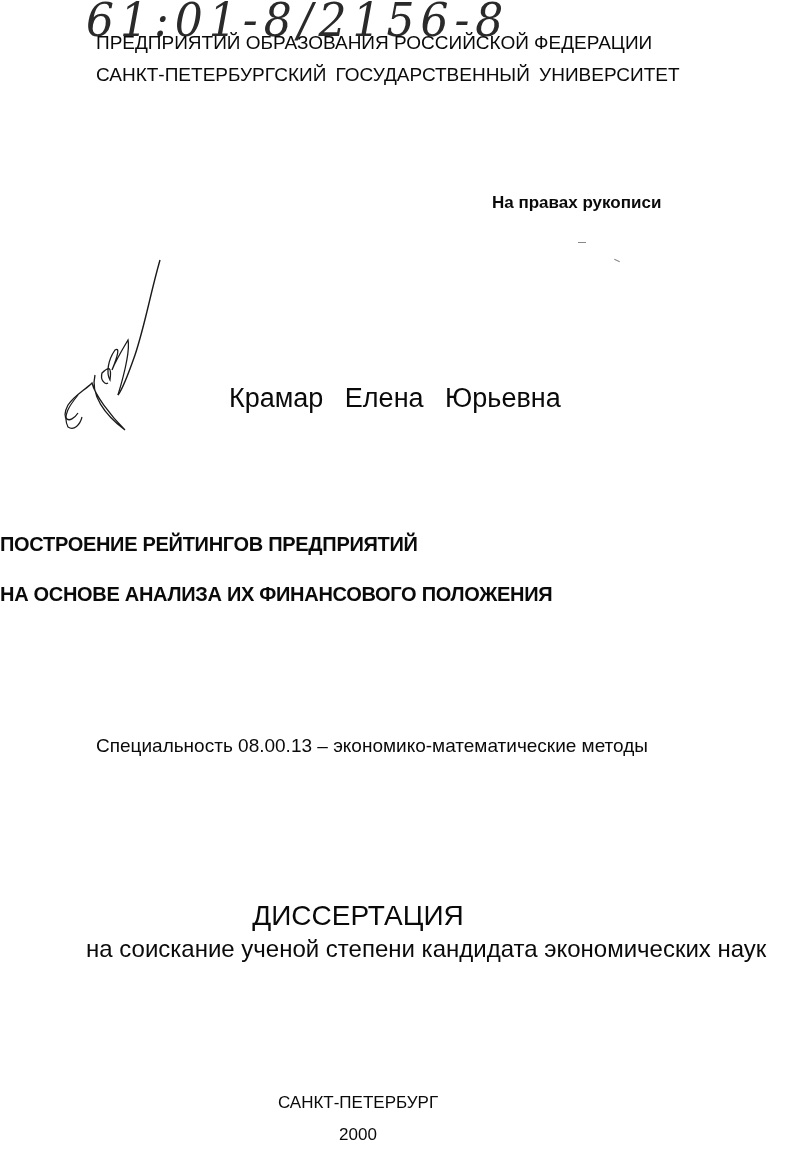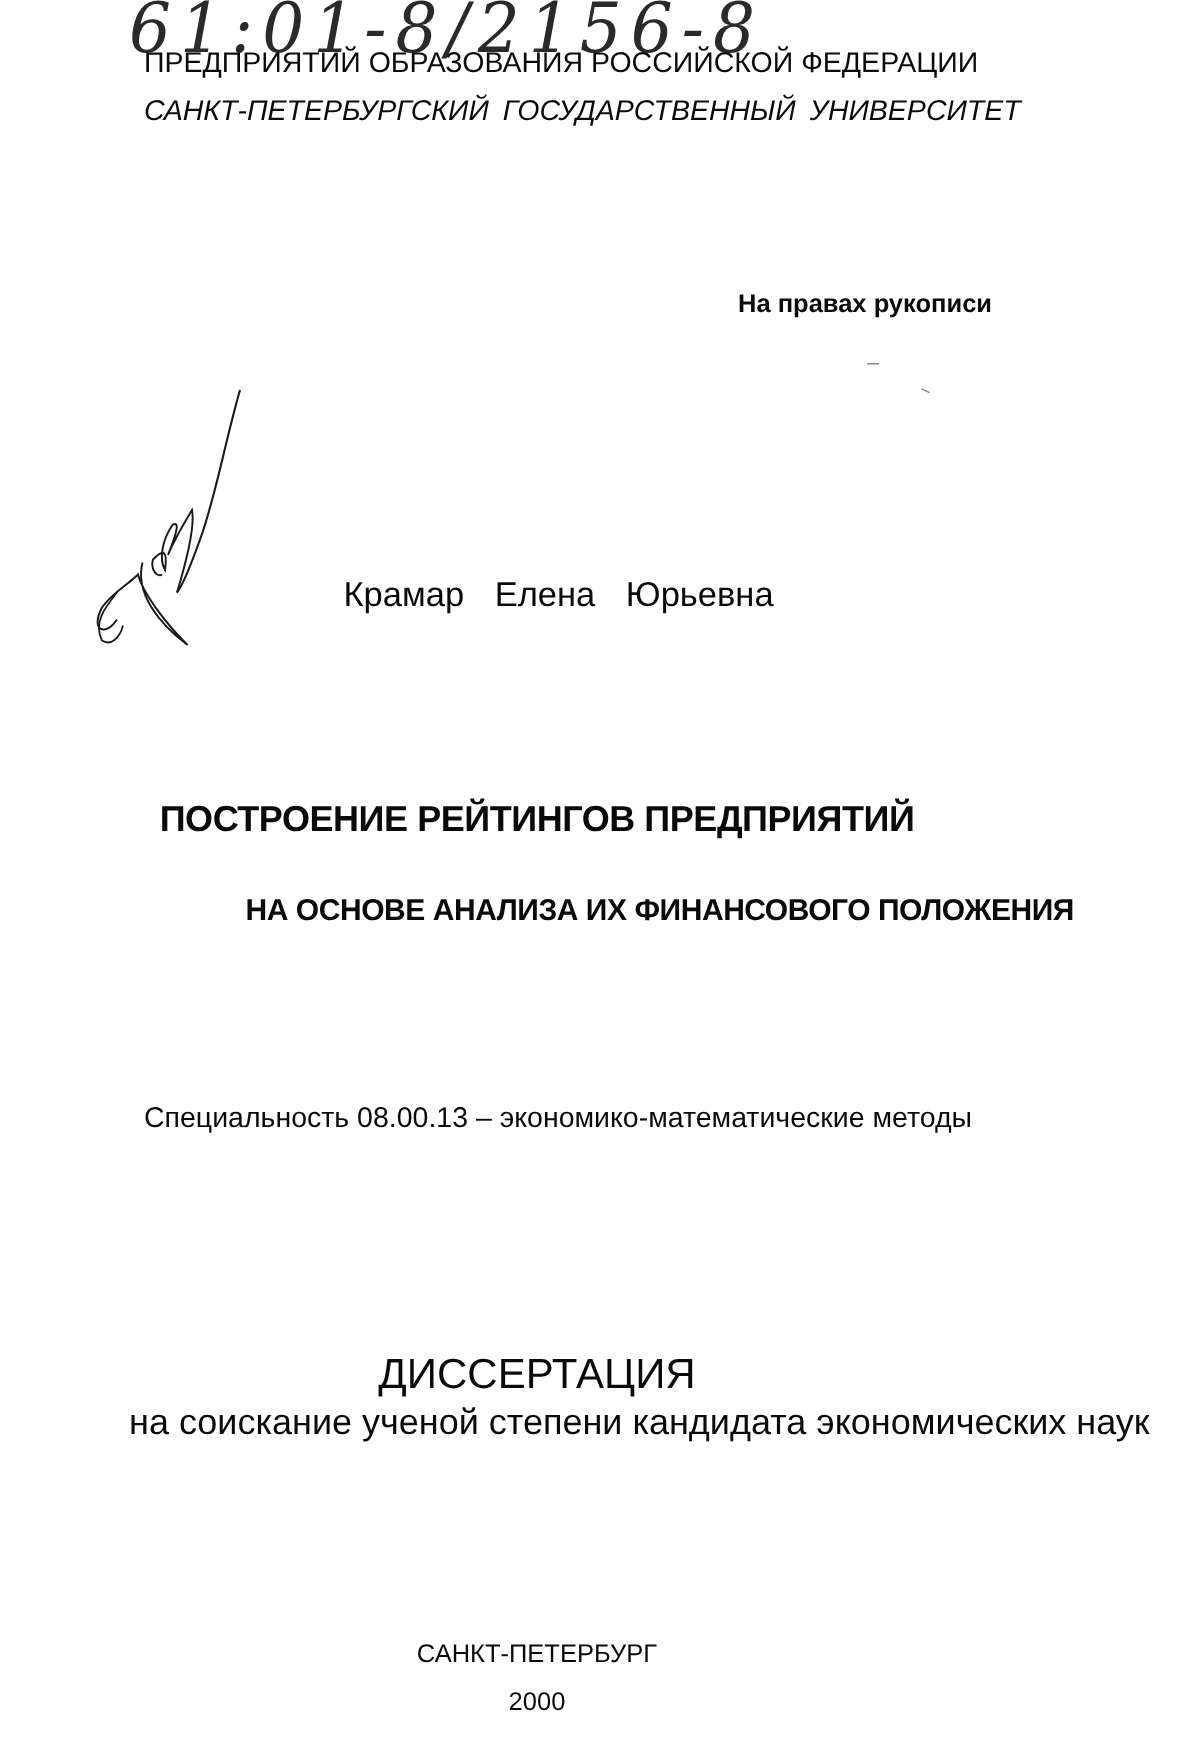--- a/index.html
+++ b/index.html
@@ -3,25 +3,25 @@
   <meta charset="utf-8">
   <style>
     html, body { margin: 0; padding: 0; background: #ffffff; }
     body { width: 796px; height: 1162px; position: relative; overflow: hidden;
            font-family: "Liberation Sans", sans-serif; color: #0a0a0a; }
     .abs { position: absolute; white-space: nowrap; }
     .handnum { left: 86px; top: -6px; font-family: "DejaVu Serif", serif; font-style: italic;
                font-size: 44px; letter-spacing: 6px; color: #2a2a2a; font-weight: normal;
                transform: scaleY(1.05); }
     .ministry { left: 96px; top: 32px; font-size: 19px; }
-    .univ { left: 96px; top: 64px; font-size: 19px; word-spacing: 4px; font-style: italic; }
+    .univ { left: 96px; top: 64px; font-size: 19px; word-spacing: 4px; }
     .rights { left: 492px; top: 193px; font-size: 17px; font-weight: bold; }
-    .author { left: 229px; top: 383px; font-size: 23px; word-spacing: 14px; }
-    .title1 { left: 0; width: 716px; text-align: center; top: 533px; font-size: 24px; font-weight: bold; letter-spacing: -0.3px; }
-    .title2 { left: 0; width: 716px; text-align: right; top: 583px; font-size: 20px; font-weight: bold; letter-spacing: -0.3px; margin-top: 13px; }
+    .author { left: 229px; top: 383px; font-size: 27px; word-spacing: 14px; }
+    .title1 { left: 0; width: 716px; text-align: left; top: 533px; font-size: 20px; font-weight: bold; letter-spacing: -0.3px; }
+    .title2 { left: 0; width: 716px; text-align: left; top: 583px; font-size: 20px; font-weight: bold; letter-spacing: -0.3px; }
     .spec { left: 96px; top: 735px; font-size: 19px; }
     .diss { left: 0; width: 716px; text-align: center; top: 900px; font-size: 28px; }
     .degree { left: 86px; top: 935px; font-size: 24px; }
     .city { left: 0; width: 716px; text-align: center; top: 1093px; font-size: 17px; }
     .year { left: 0; width: 716px; text-align: center; top: 1125px; font-size: 17px; }
     .sig { left: 50px; top: 255px; width: 120px; height: 180px; }
     .speck { position: absolute; background: #888; height: 1px; }
   </style>
 </head>
 <body>

